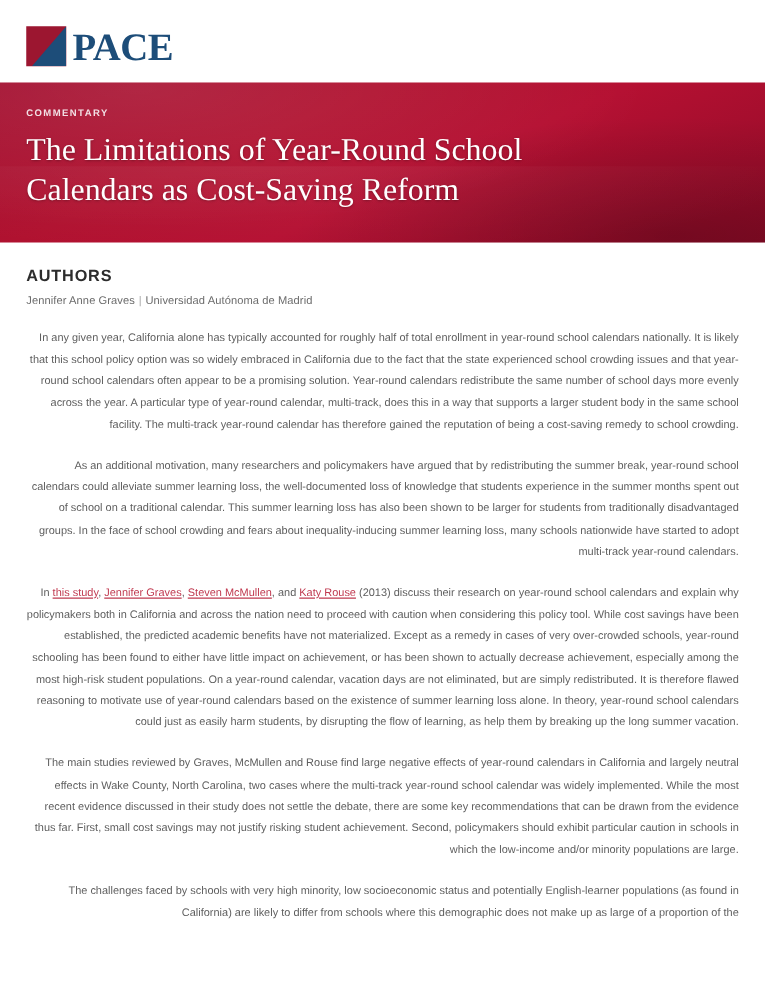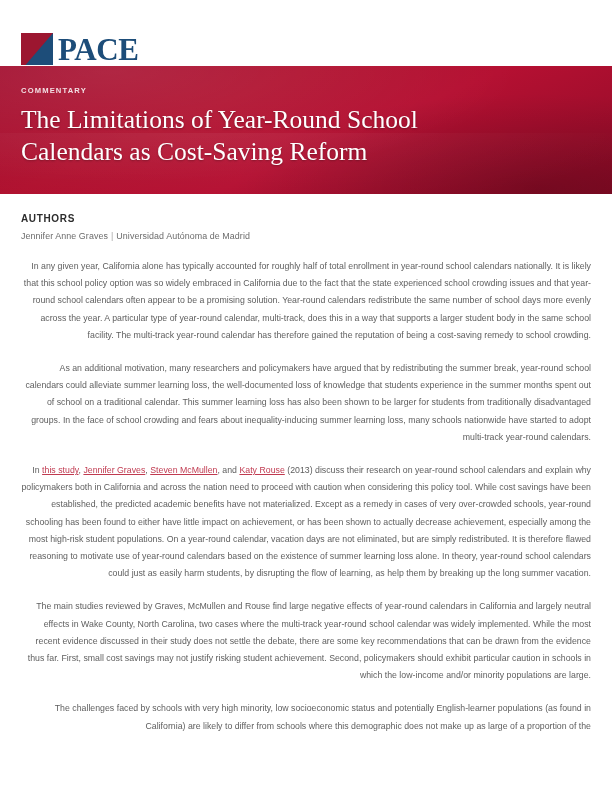--- a/index.html
+++ b/index.html
@@ -19,21 +19,21 @@
     position: relative;
     width: 612px;
     height: 792px;
     background: #ffffff;
     box-sizing: border-box;
   }
 
   
   .logo-bar {
     height: 66px;
-    padding: 32px 0 0 21px;
+    padding: 20px 0 0 21px;
     box-sizing: border-box;
   }
   .logo {
     display: flex;
     align-items: center;
     gap: 4px;
     height: 34px;
   }
   .logo-mark {
     width: 32px;
@@ -102,21 +102,21 @@
     text-shadow: 0 1px 2px rgba(0,0,0,0.30);
   }
 
   
   .content {
     padding: 19px 21px 0 21px;
     box-sizing: border-box;
   }
 
   .meta-label {
-    font-size: 10px;
+    font-size: 13px;
     font-weight: bold;
     letter-spacing: 0.65px;
     color: #2c2c2c;
     text-transform: uppercase;
     margin: 0 0 7px 0;
   }
   .meta-line {
     font-size: 8.9px;
     color: #6b6b6b;
     margin: 0 0 17px 0;

